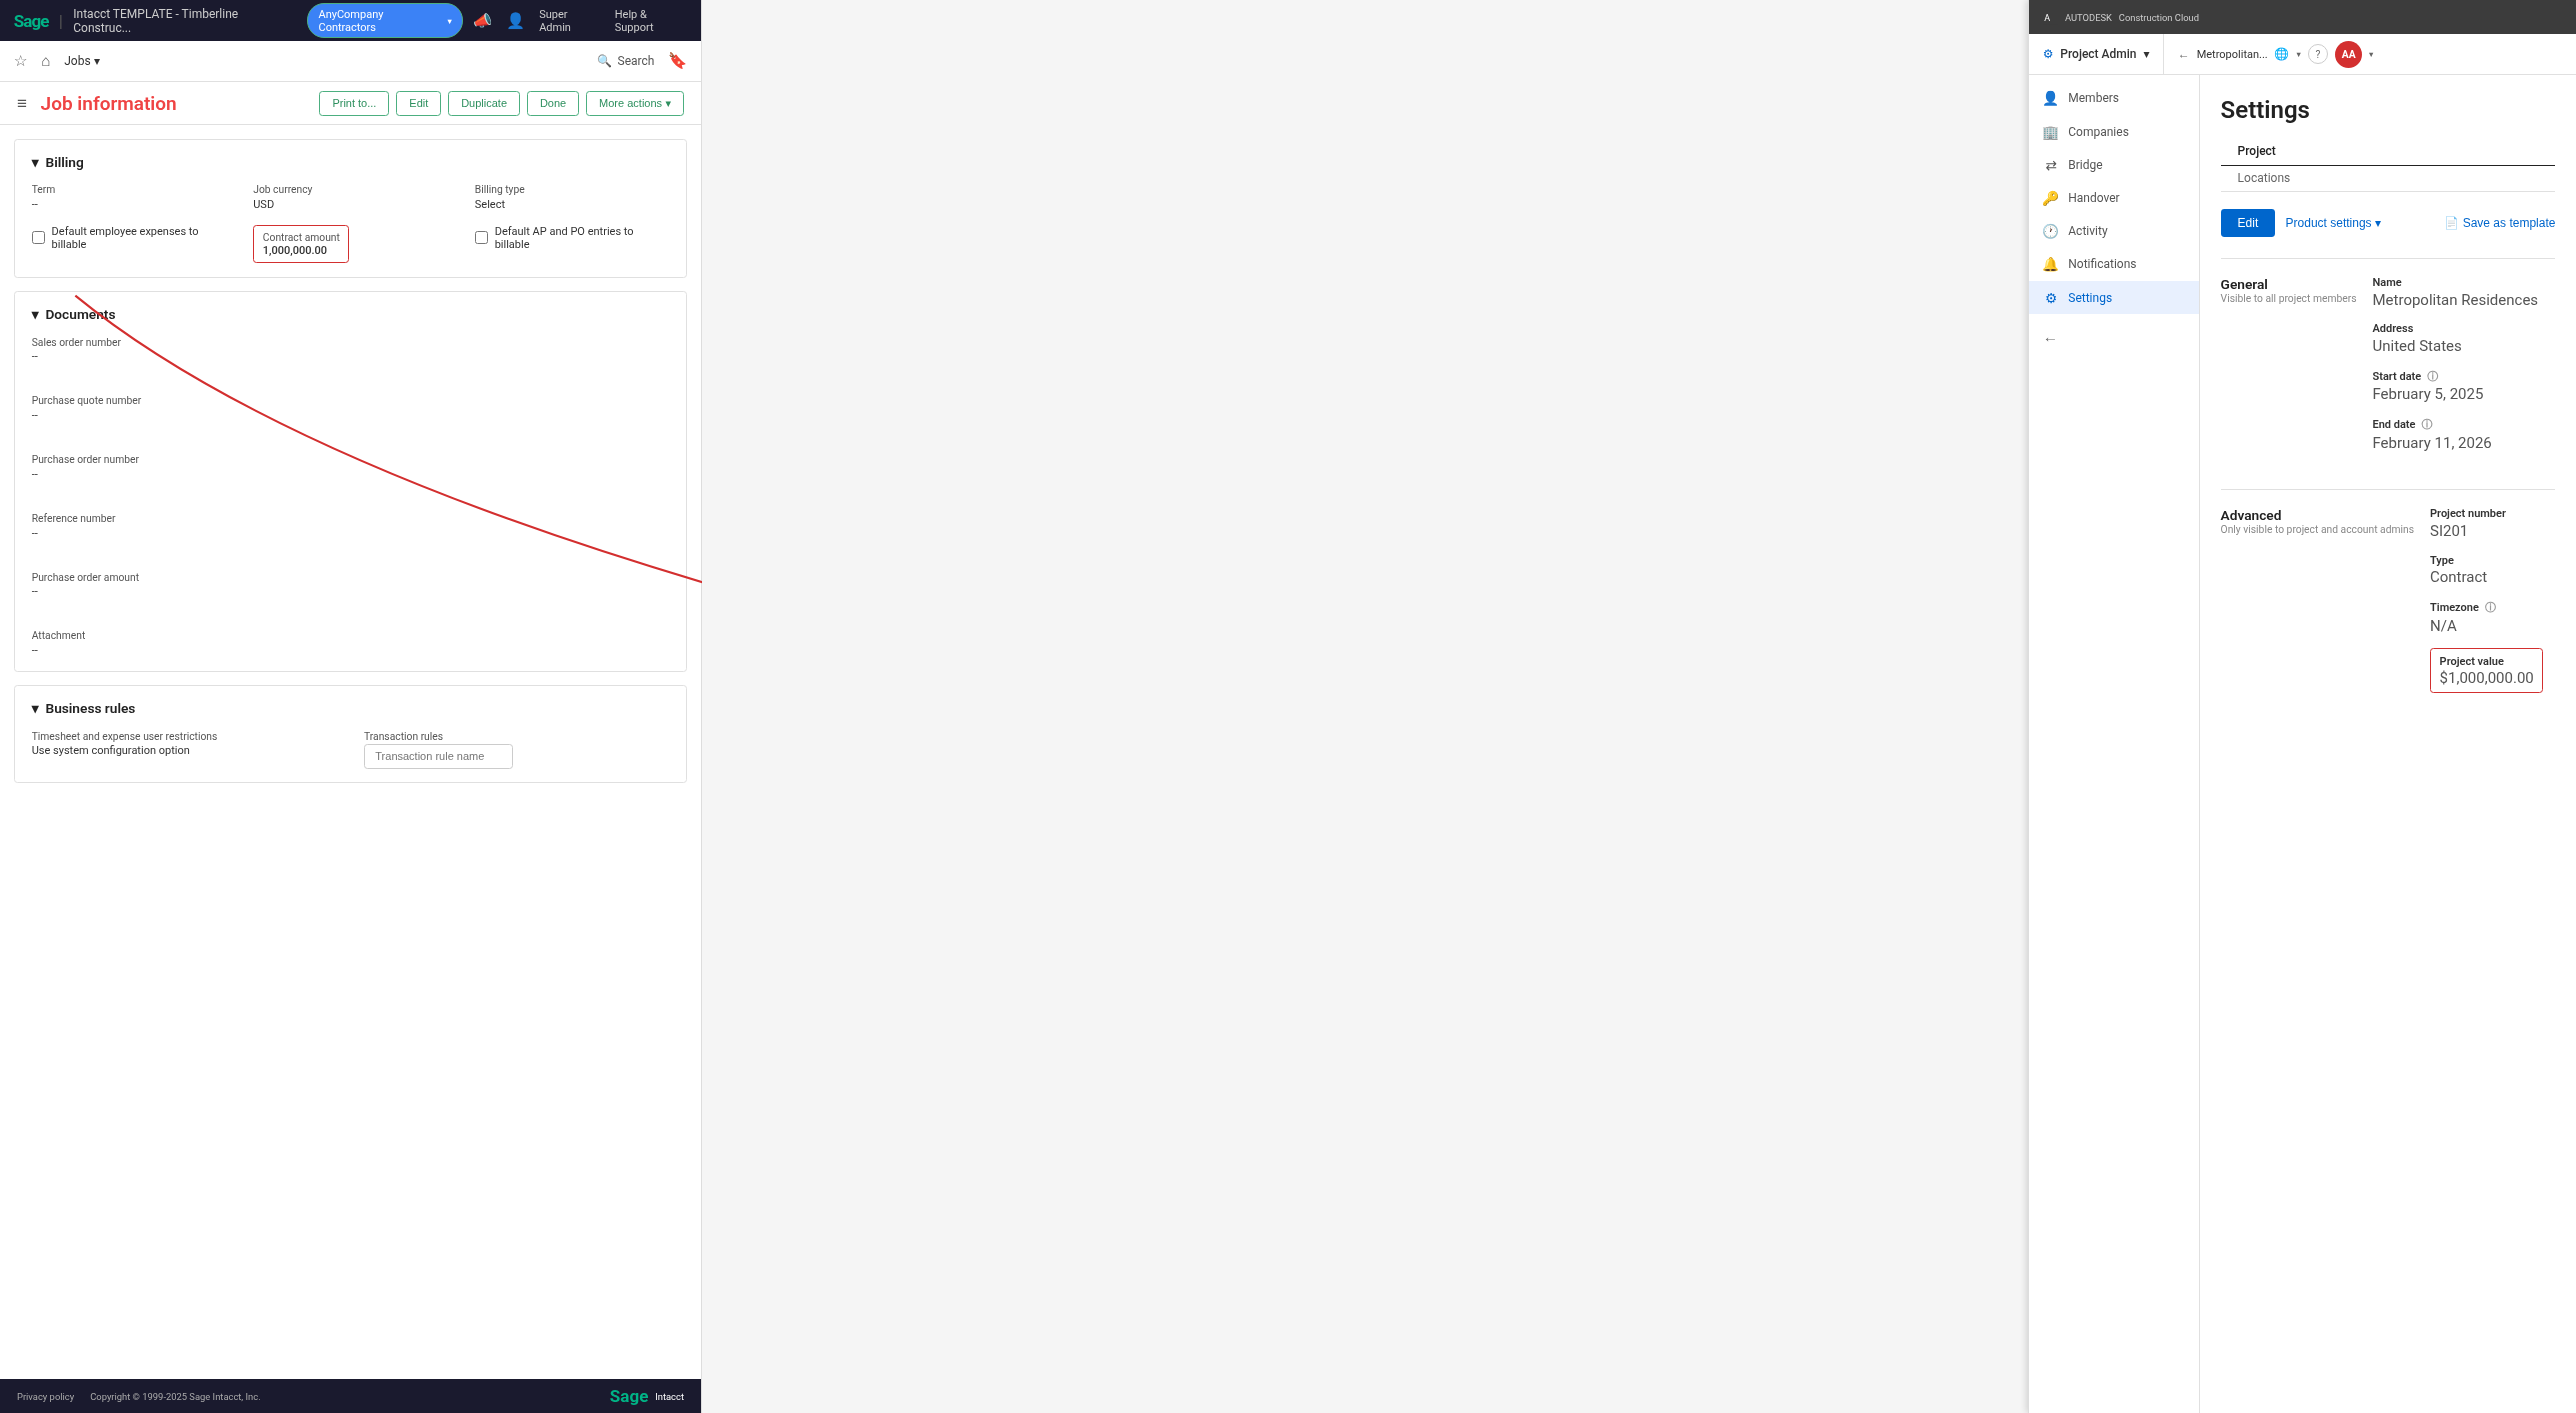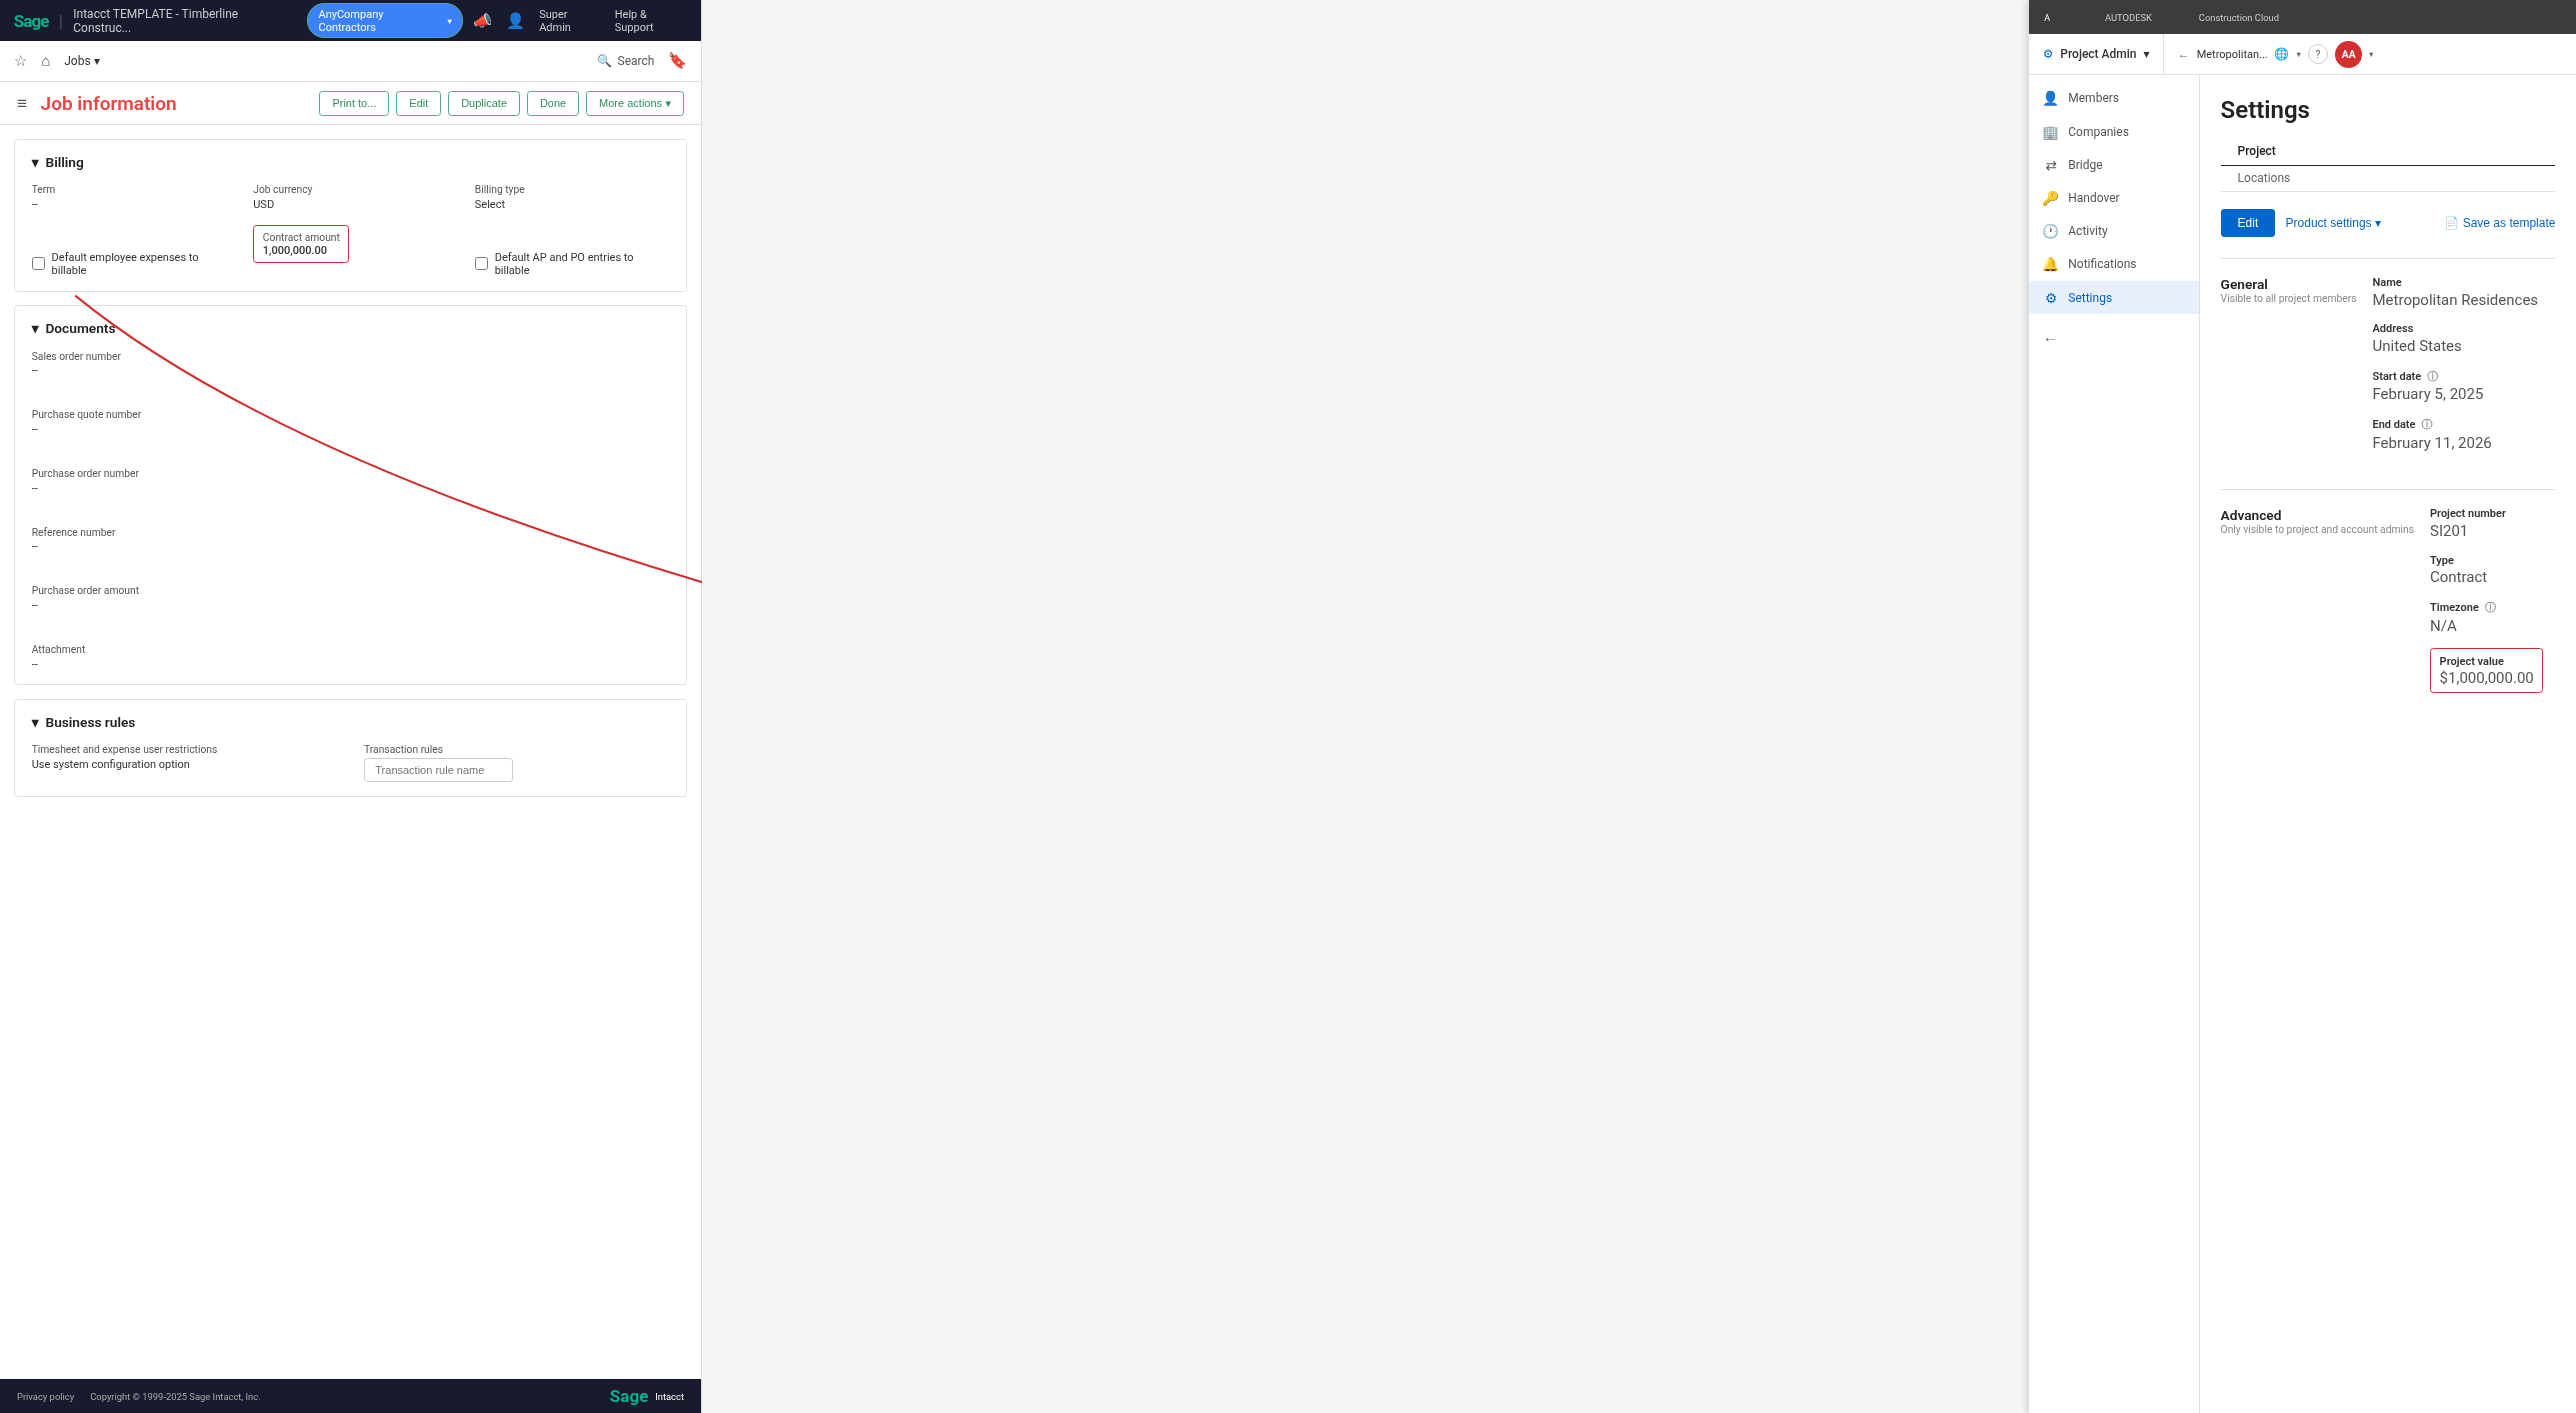--- a/index.html
+++ b/index.html
@@ -34,41 +34,41 @@
     .btn-outline { border: 0.9px solid #4caf80; color: #2d8f5e; background: #fff; border-radius: 3.4px; padding: 5.1px 12px; font-size: 11px; cursor: pointer; }
     .btn-more { border: 0.9px solid #4caf80; color: #2d8f5e; background: #fff; border-radius: 3.4px; padding: 5.1px 12px; font-size: 11px; cursor: pointer; display: flex; align-items: center; gap: 3.4px; }
 
     
     .main-content { flex: 1; overflow-y: auto; padding: 0; }
     .section { background: #fff; border: 0.9px solid #e0e0e0; margin: 13.7px; border-radius: 3.4px; padding: 13.7px 17px; }
     .section-header { display: flex; align-items: center; gap: 6.9px; font-size: 13.7px; font-weight: 600; color: #222; margin-bottom: 13.7px; cursor: pointer; }
     .field-grid { display: grid; grid-template-columns: 1fr 1fr 1fr; gap: 13.7px 27px; }
     .field-label { font-size: 10.3px; color: #555; margin-bottom: 1.7px; }
     .field-value { font-size: 11px; color: #333; }
-    .checkbox-row { display: flex; align-items: center; gap: 6.9px; font-size: 11px; color: #333; margin-top: 26px; }
+    .checkbox-row { display: flex; align-items: center; gap: 6.9px; font-size: 11px; color: #333; }
     .contract-box { border: 1.7px solid #d32f2f; border-radius: 3.4px; padding: 5.1px 8.6px; display: inline-block; }
     .contract-label { font-size: 10.3px; color: #555; }
     .contract-value { font-size: 11px; color: #333; font-weight: 500; }
 
     
     .doc-grid { display: grid; grid-template-columns: 1fr; gap: 31px 27px; }
 
     
     .business-grid { display: grid; grid-template-columns: 1fr 1fr; gap: 13.7px 27px; }
     .transaction-rule-input { border: 0.9px solid #ccc; border-radius: 3.4px; padding: 5.1px 10.3px; font-size: 11px; color: #333; width: 149px; }
 
     
     .footer { background: #1a1a2e; color: #aaa; font-size: 9.4px; padding: 6.9px 17px; display: flex; justify-content: space-between; align-items: center; }
     .footer-logo { display: flex; align-items: center; gap: 6.9px; }
     .footer-sage { color: #00b386; font-size: 17px; font-weight: bold; }
 
     
     .right-panel { position: absolute; right: 0; top: 0; width: 548px; height: 100%; display: flex; flex-direction: column; background: #fff; border-left: 0.9px solid #ddd; box-shadow: -1.7px 0 6.9px rgba(0,0,0,0.15); }
     .autodesk-header { background: #3c3c3c; display: flex; align-items: center; padding: 0 13.7px; height: 34px; gap: 6.9px; }
-    .autodesk-text { color: #ccc; font-size: 9.4px; margin-left: 40px; }
+    .autodesk-text { color: #ccc; font-size: 9.4px; }
 
     
     .autodesk-nav { background: #fff; border-bottom: 0.9px solid #e0e0e0; display: flex; align-items: center; height: 41px; padding: 0; }
     .project-admin { display: flex; align-items: center; gap: 6.9px; padding: 0 13.7px; font-size: 12px; font-weight: 500; color: #333; border-right: 0.9px solid #e0e0e0; height: 100%; cursor: pointer; }
     .autodesk-nav-right { display: flex; align-items: center; gap: 6.9px; padding: 0 13.7px; flex: 1; }
     .metro-dropdown { display: flex; align-items: center; gap: 3.4px; font-size: 11px; color: #333; }
     .globe-icon { color: #666; font-size: 12px; }
     .help-icon { color: #666; font-size: 13.7px; border: 0.9px solid #ccc; border-radius: 50%; width: 20.6px; height: 20.6px; display: flex; align-items: center; justify-content: center; font-size: 10.3px; }
     .avatar { background: #d32f2f; color: #fff; border-radius: 50%; width: 27px; height: 27px; display: flex; align-items: center; justify-content: center; font-size: 10.3px; font-weight: bold; }
 

